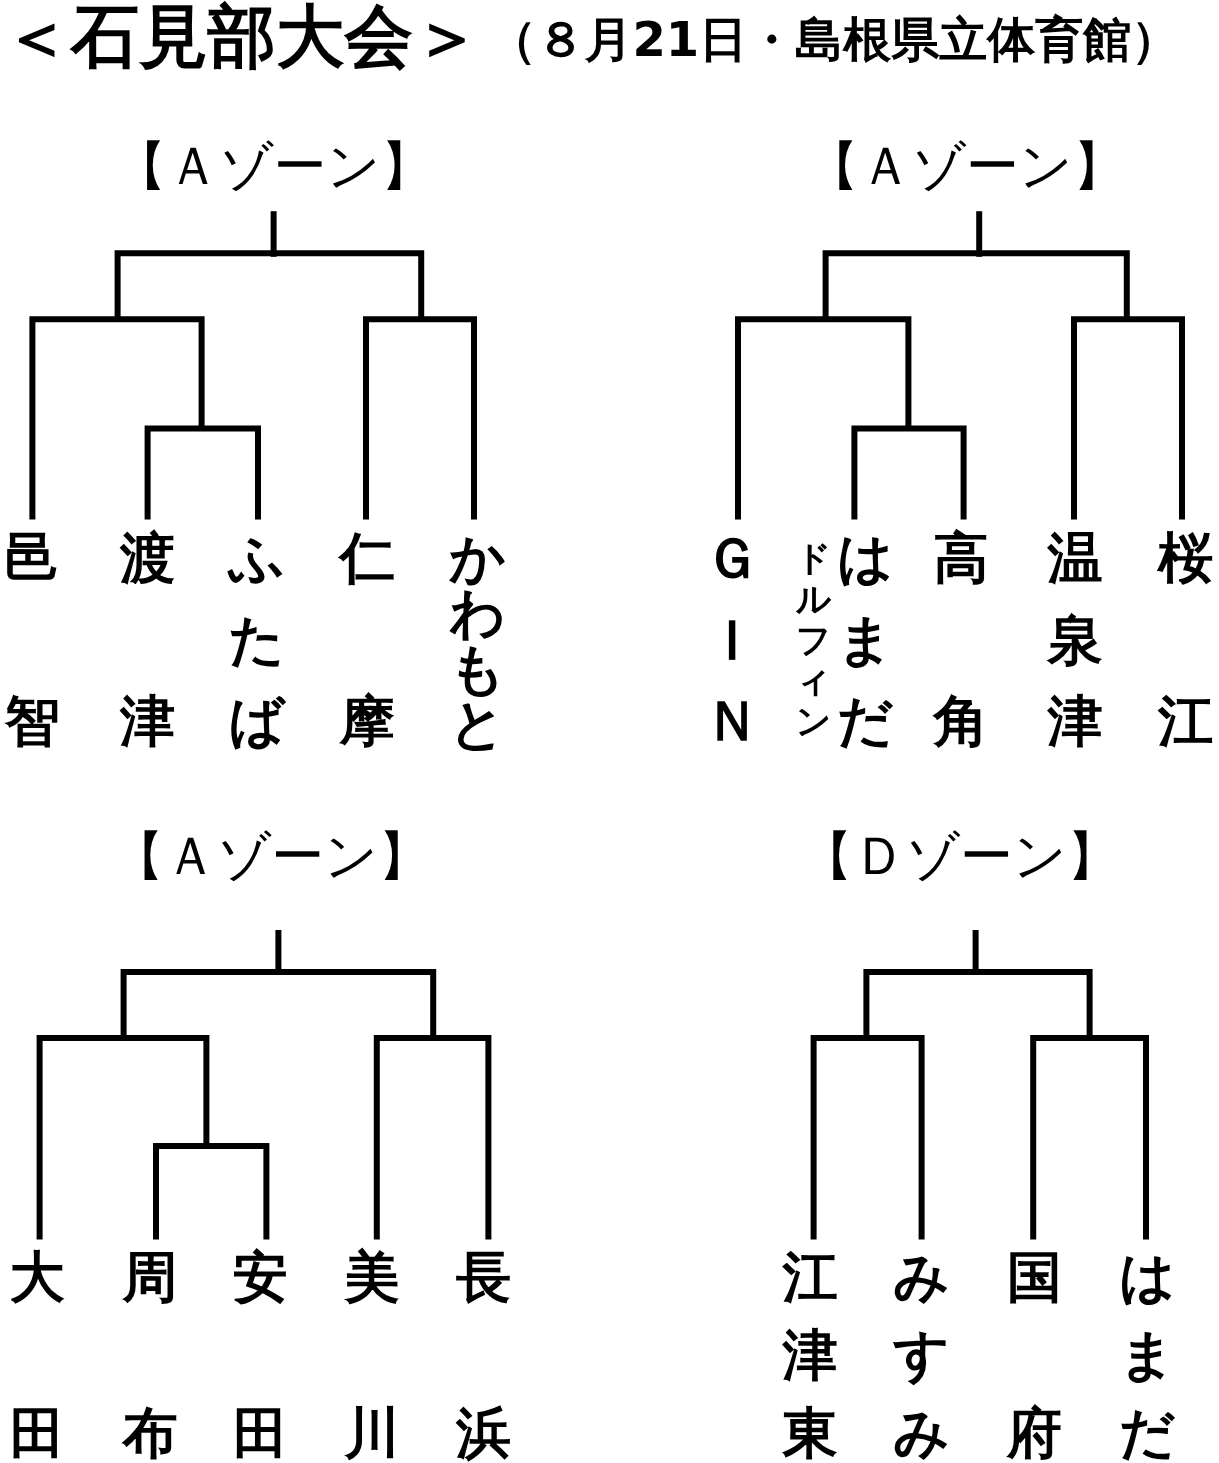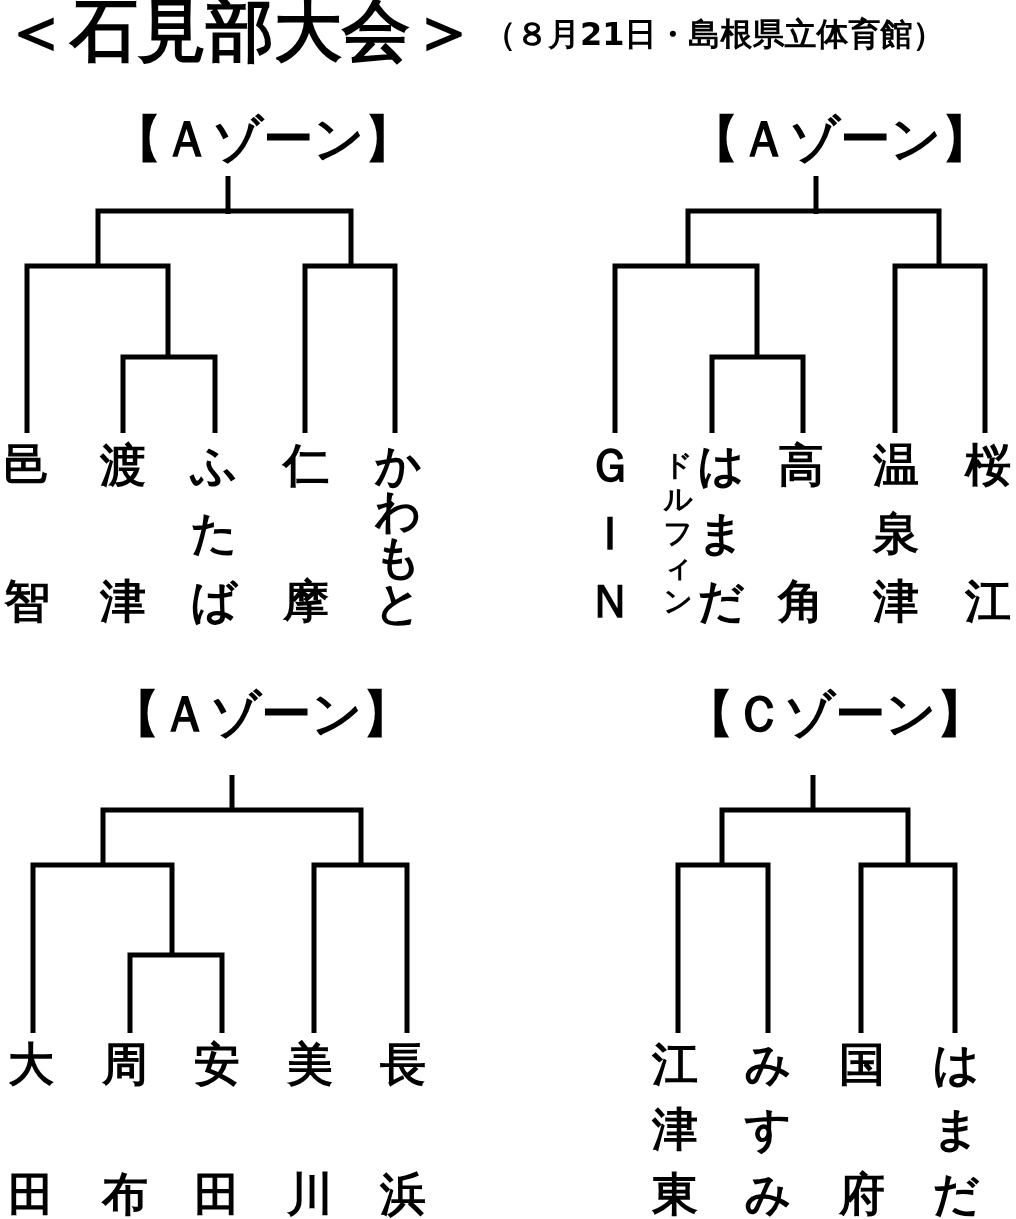--- a/index.html
+++ b/index.html
@@ -6,29 +6,29 @@
   body{
     width:1016px;height:1219px;position:relative;overflow:hidden;
     font-family:"DejaVu Sans","Liberation Sans",sans-serif;
     color:#000;
   }
   .title-row{
     position:absolute;left:2px;top:0;display:flex;align-items:flex-end;
     white-space:nowrap;
   }
   .title-main{
-    font-size:68px;font-weight:800;line-height:62px;letter-spacing:0px;
+    font-size:57px;font-weight:800;line-height:62px;letter-spacing:0px;
   }
   .title-sub{
-    font-size:32px;font-weight:800;line-height:56px;margin-left:6px;
+    font-size:40px;font-weight:800;line-height:56px;margin-left:6px;
     letter-spacing:0px;
   }
   .zone-label{
     position:absolute;width:300px;text-align:center;
-    font-size:50px;font-weight:700;line-height:58px;white-space:nowrap;margin-left:34px;
+    font-size:44px;font-weight:400;line-height:58px;white-space:nowrap;
   }
   svg.bracket{position:absolute;left:0;top:0;}
   svg.bracket path{stroke:#000;stroke-width:5;fill:none;}
   .team{
     position:absolute;display:flex;flex-direction:column;
     justify-content:space-between;align-items:center;width:48px;
     font-size:46px;font-weight:700;
   }
   .team .vchar{display:block;height:46px;line-height:46px;text-align:center;}
   .team-side{
@@ -42,21 +42,21 @@
 <body>
 
 <div class="title-row">
   <span class="title-main">＜石見部大会＞</span>
   <span class="title-sub">（８月21日・島根県立体育館）</span>
 </div>
 
 <div class="zone-label" style="left:78px;top:110px;">【Ａゾーン】</div>
 <div class="zone-label" style="left:655px;top:110px;">【Ａゾーン】</div>
 <div class="zone-label" style="left:76px;top:685px;">【Ａゾーン】</div>
-<div class="zone-label" style="left:650px;top:685px;">【Ｃゾーン】</div>
+<div class="zone-label" style="left:650px;top:685px;">【Ｄゾーン】</div>
 
 <svg class="bracket" width="1016" height="1219" viewBox="0 0 1016 1219">
 
   <path d="M228 176 V214"></path>
   <path d="M98 268 V211 H351 V268"></path>
   <path d="M27 433 V266 H168 V359"></path>
   <path d="M123 433 V357 H215 V433"></path>
   <path d="M305 433 V266 H395 V433"></path>
 
   <path d="M816 176 V214"></path>

